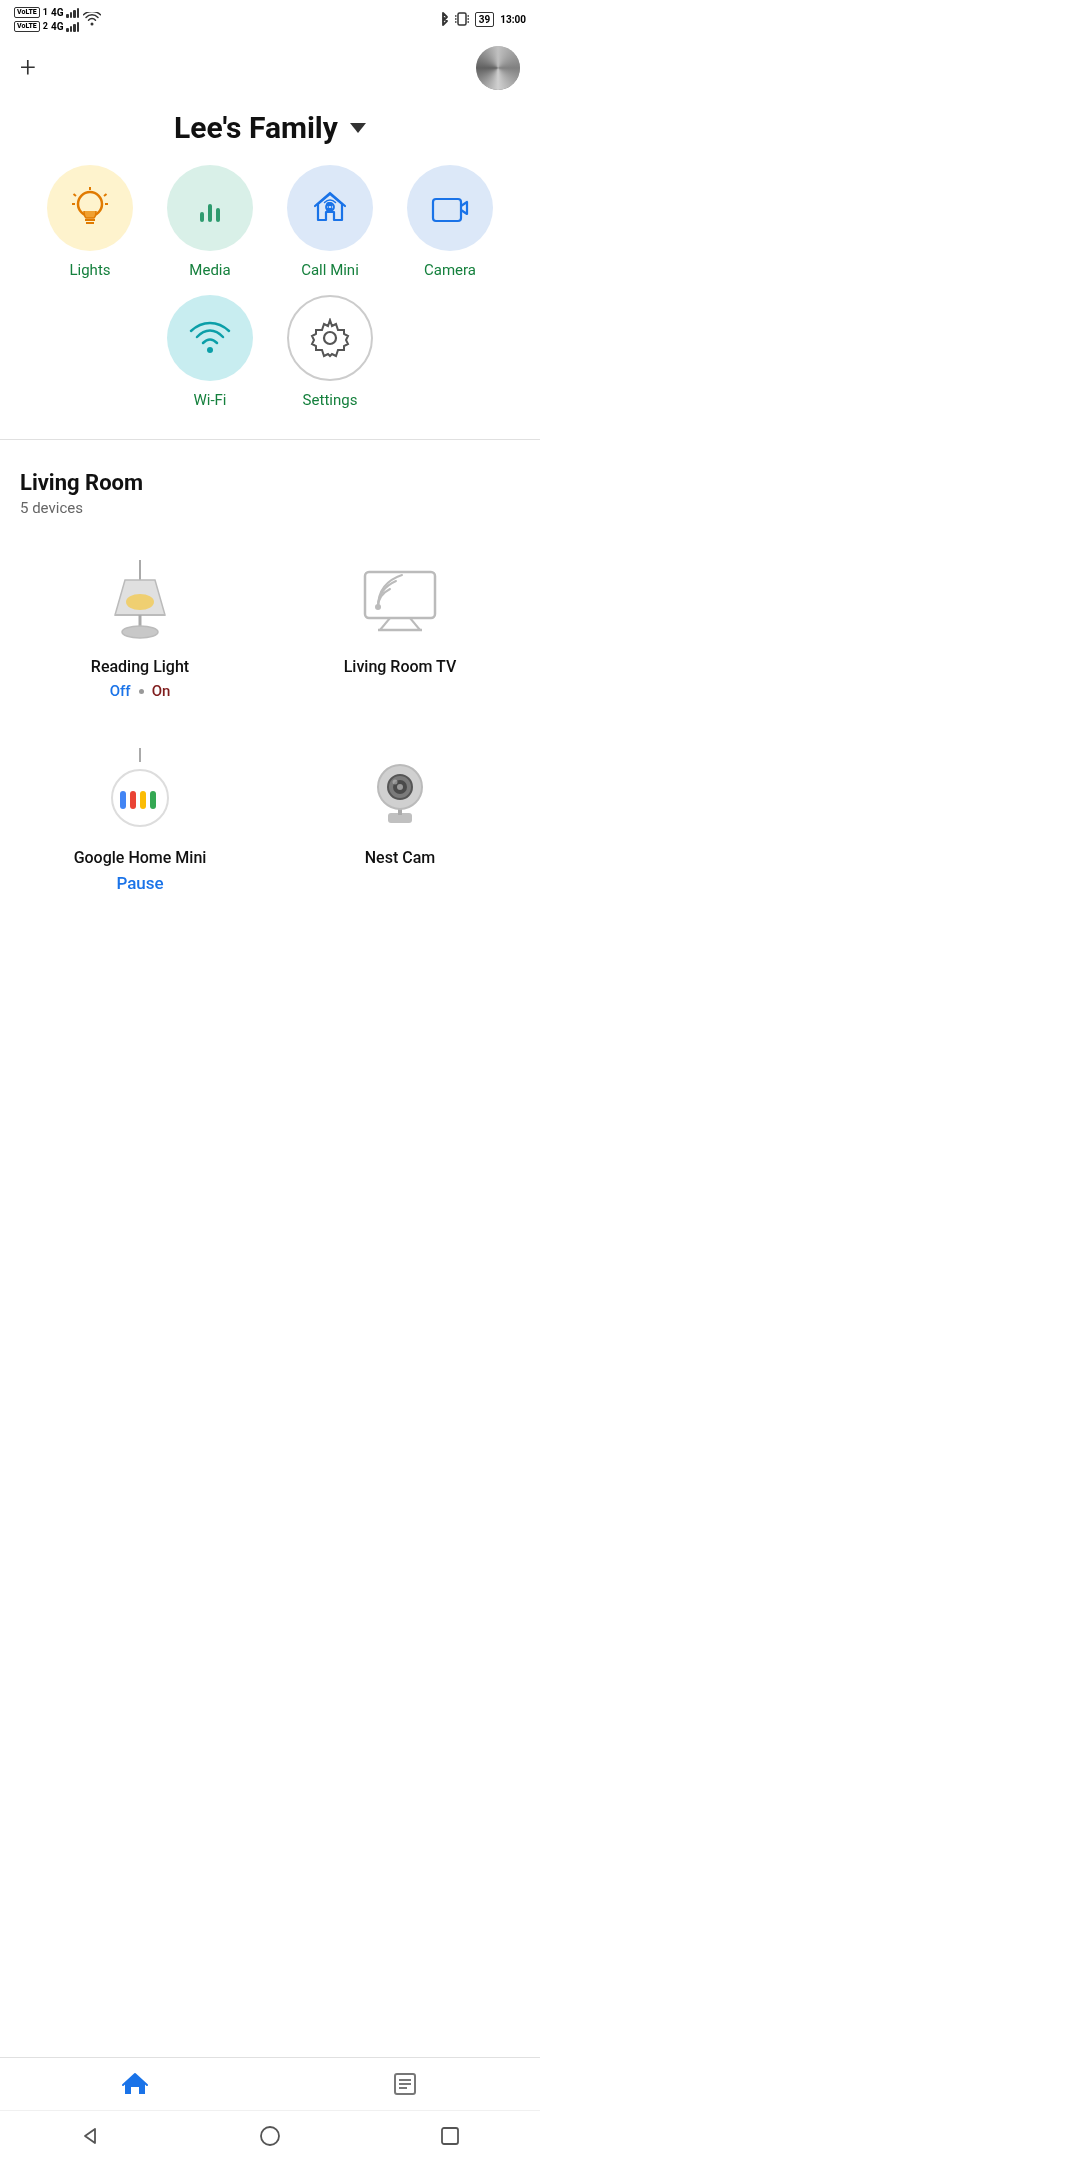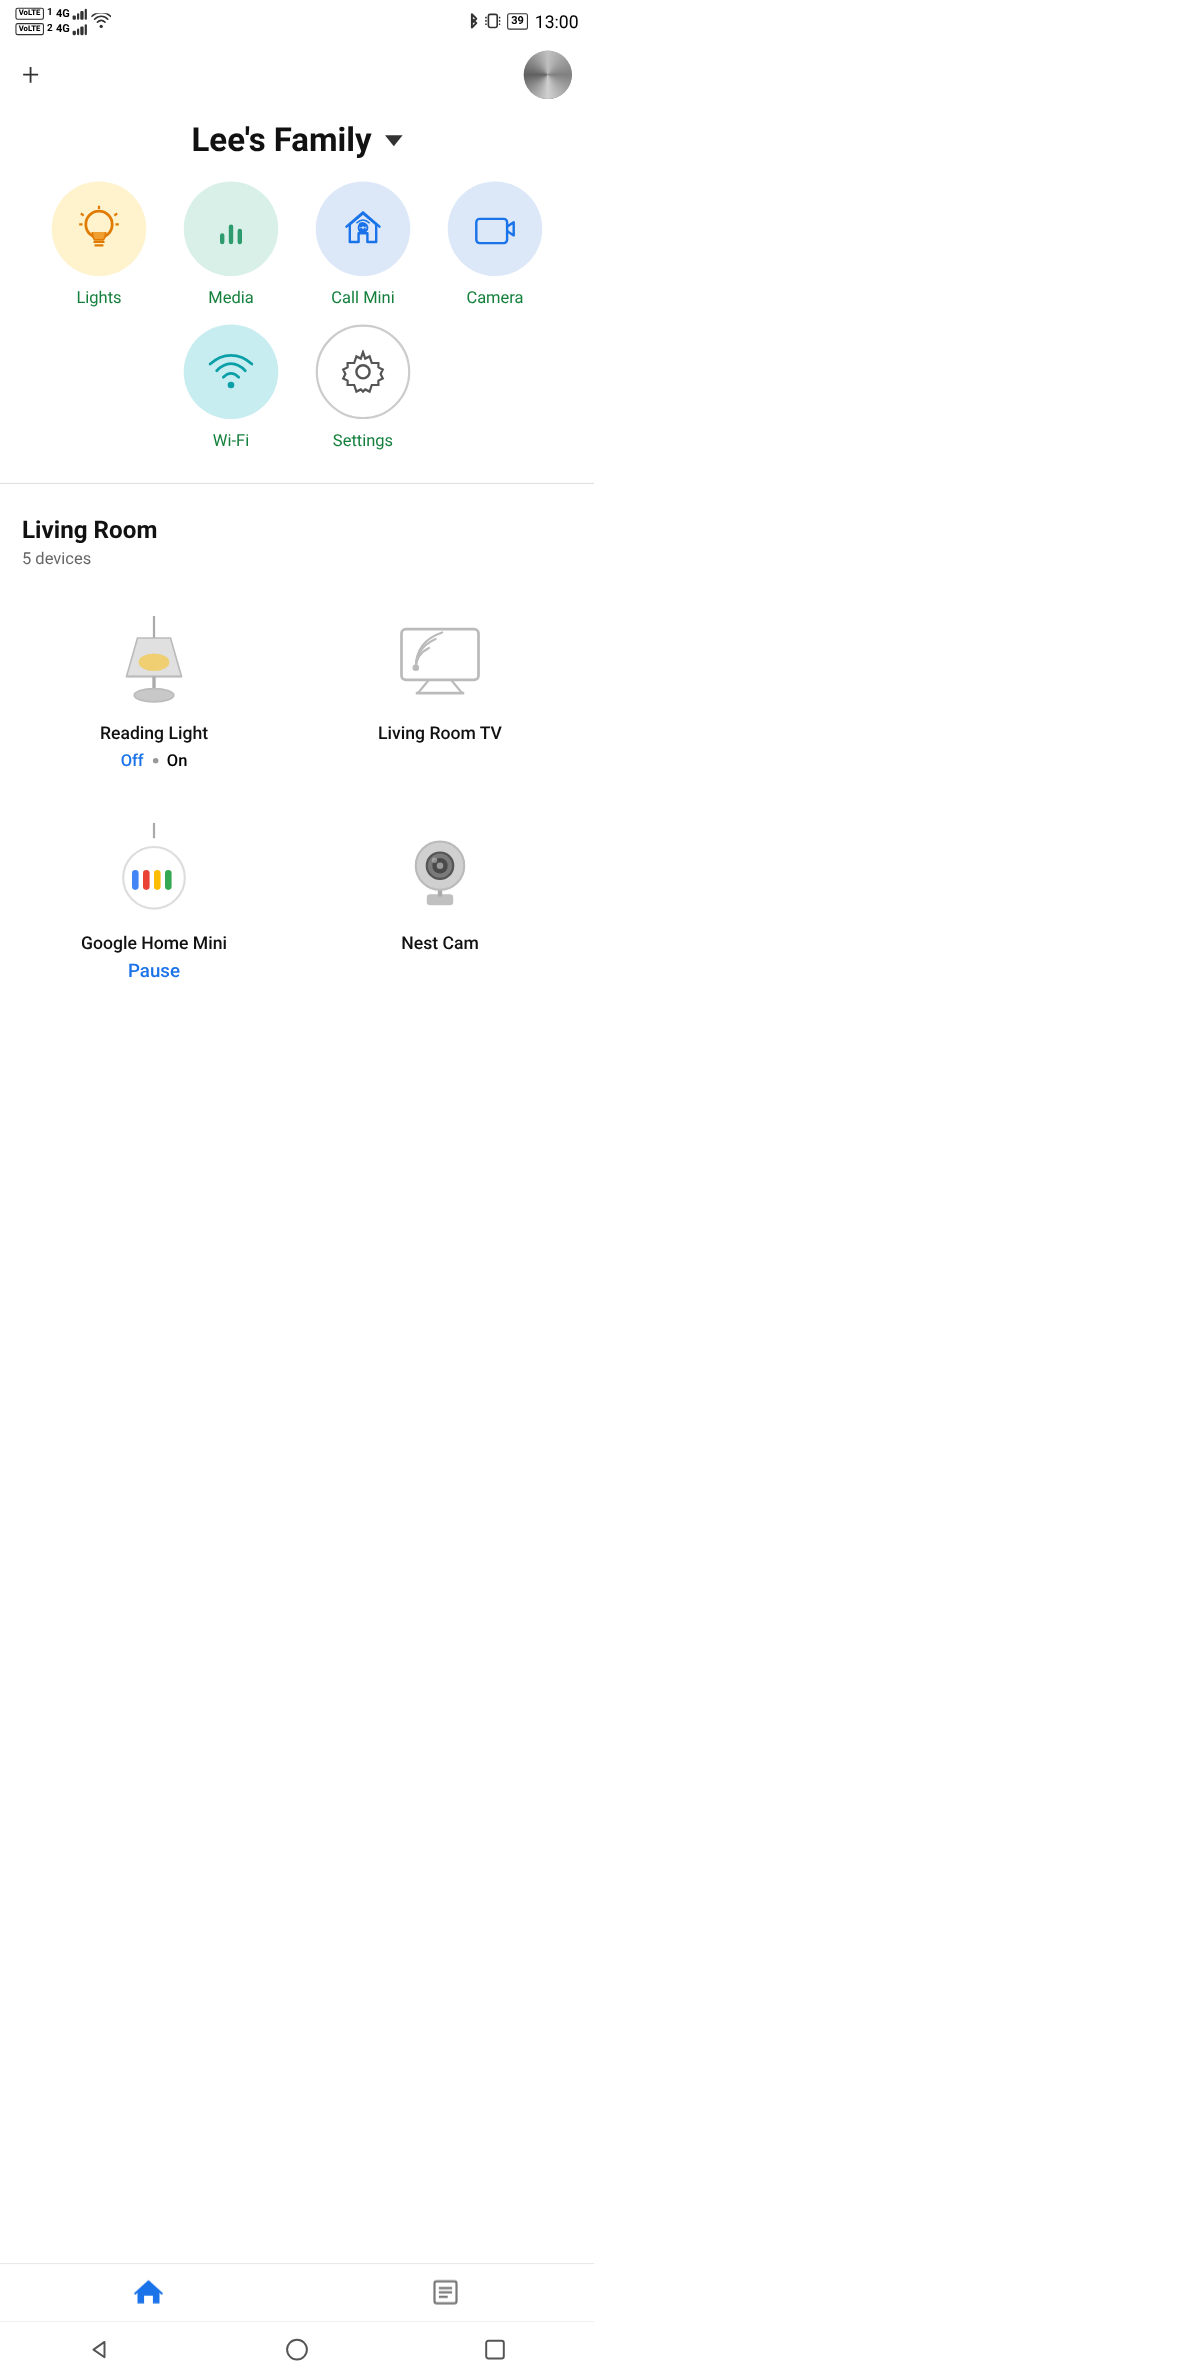--- a/index.html
+++ b/index.html
@@ -219,21 +219,21 @@
       font-weight: 500;
     }
     .status-dot {
       width: 5px;
       height: 5px;
       border-radius: 50%;
       background: #999;
     }
     .status-on {
       font-size: 15px;
-      color: #000000;
+      color: #7f1d1d;
       font-weight: 500;
     }
     .status-pause {
       font-size: 17px;
       color: #1a73e8;
       font-weight: 500;
     }
 
     
     .bottom-nav {
@@ -335,21 +335,21 @@
       <line x1="0" y1="8" x2="1.5" y2="8" stroke="#333" stroke-width="1.5"></line>
       <line x1="0" y1="11" x2="1.5" y2="11" stroke="#333" stroke-width="1.5"></line>
       <line x1="12.5" y1="5" x2="14" y2="5" stroke="#333" stroke-width="1.5"></line>
       <line x1="12.5" y1="8" x2="14" y2="8" stroke="#333" stroke-width="1.5"></line>
       <line x1="12.5" y1="11" x2="14" y2="11" stroke="#333" stroke-width="1.5"></line>
     </svg>
 
     <span class="battery-icon">
       <span>39</span>
     </span>
-    <span style="font-size:16px;font-weight:400">13:00</span>
+    <span style="font-size:10px;font-weight:700">13:00</span>
   </div>
 </div>
 
 <div class="top-bar">
   <span class="add-btn">+</span>
   <div class="avatar">
     <div class="avatar-inner"></div>
   </div>
 </div>
 

